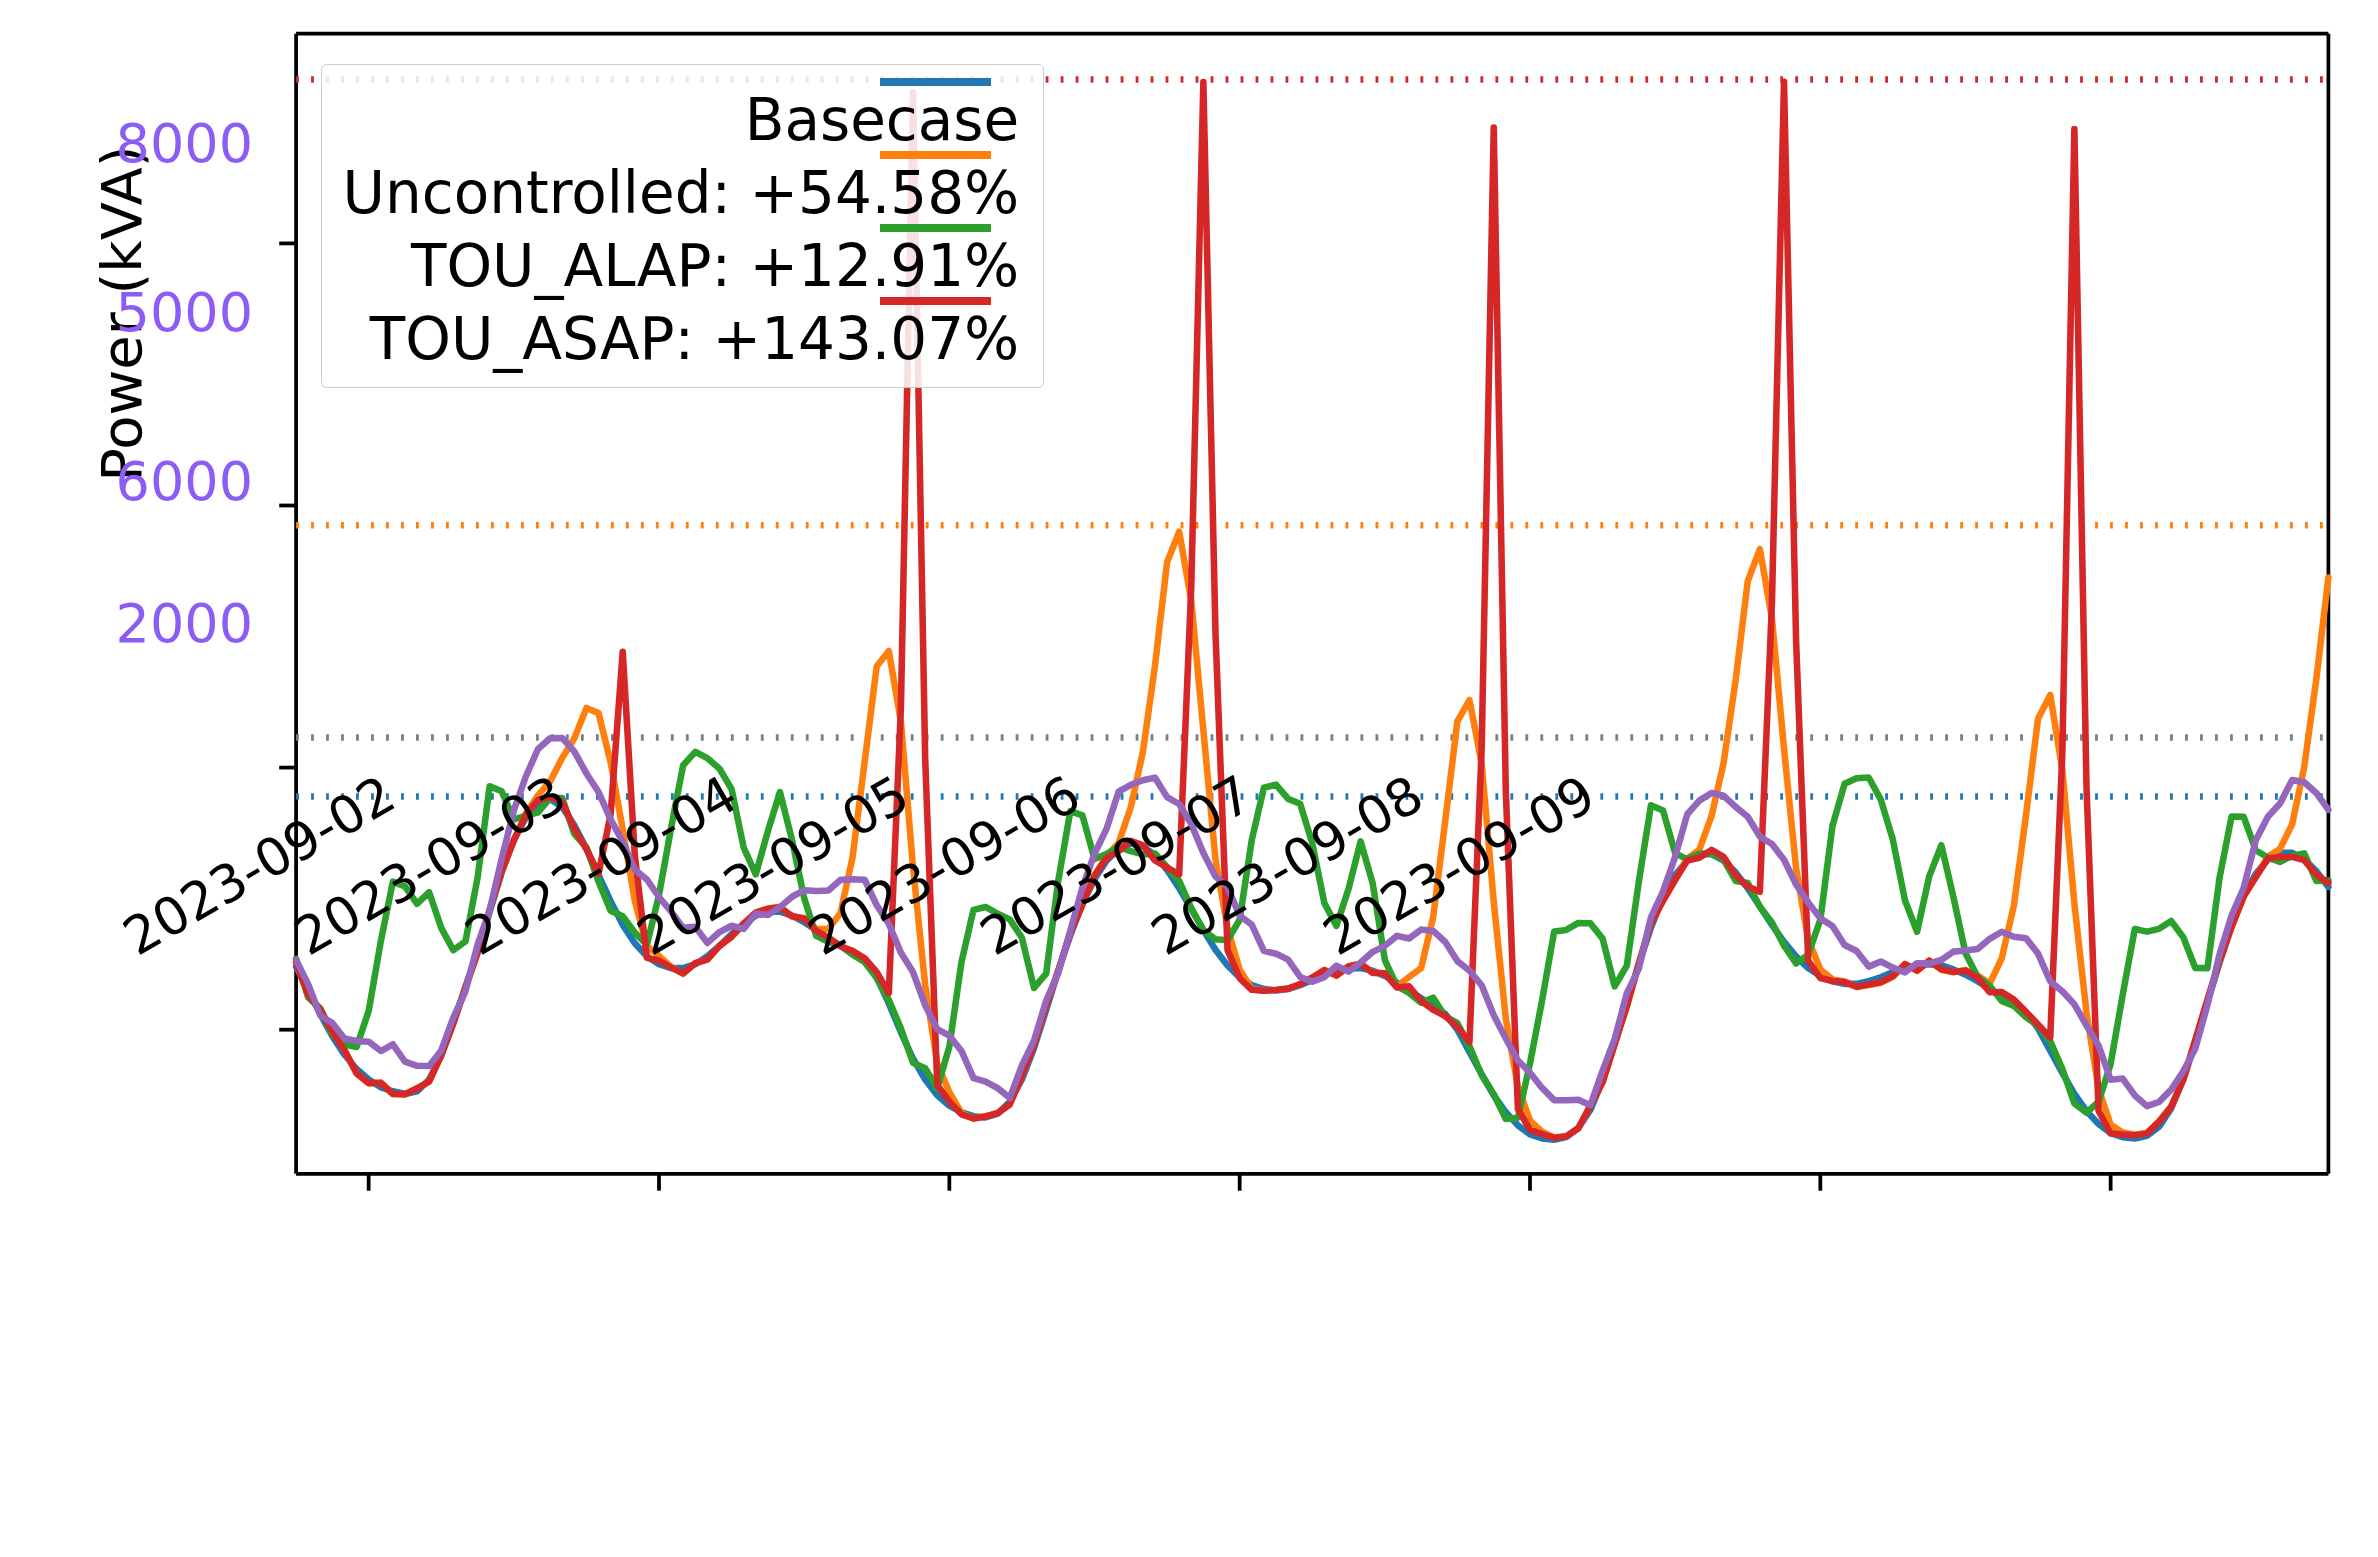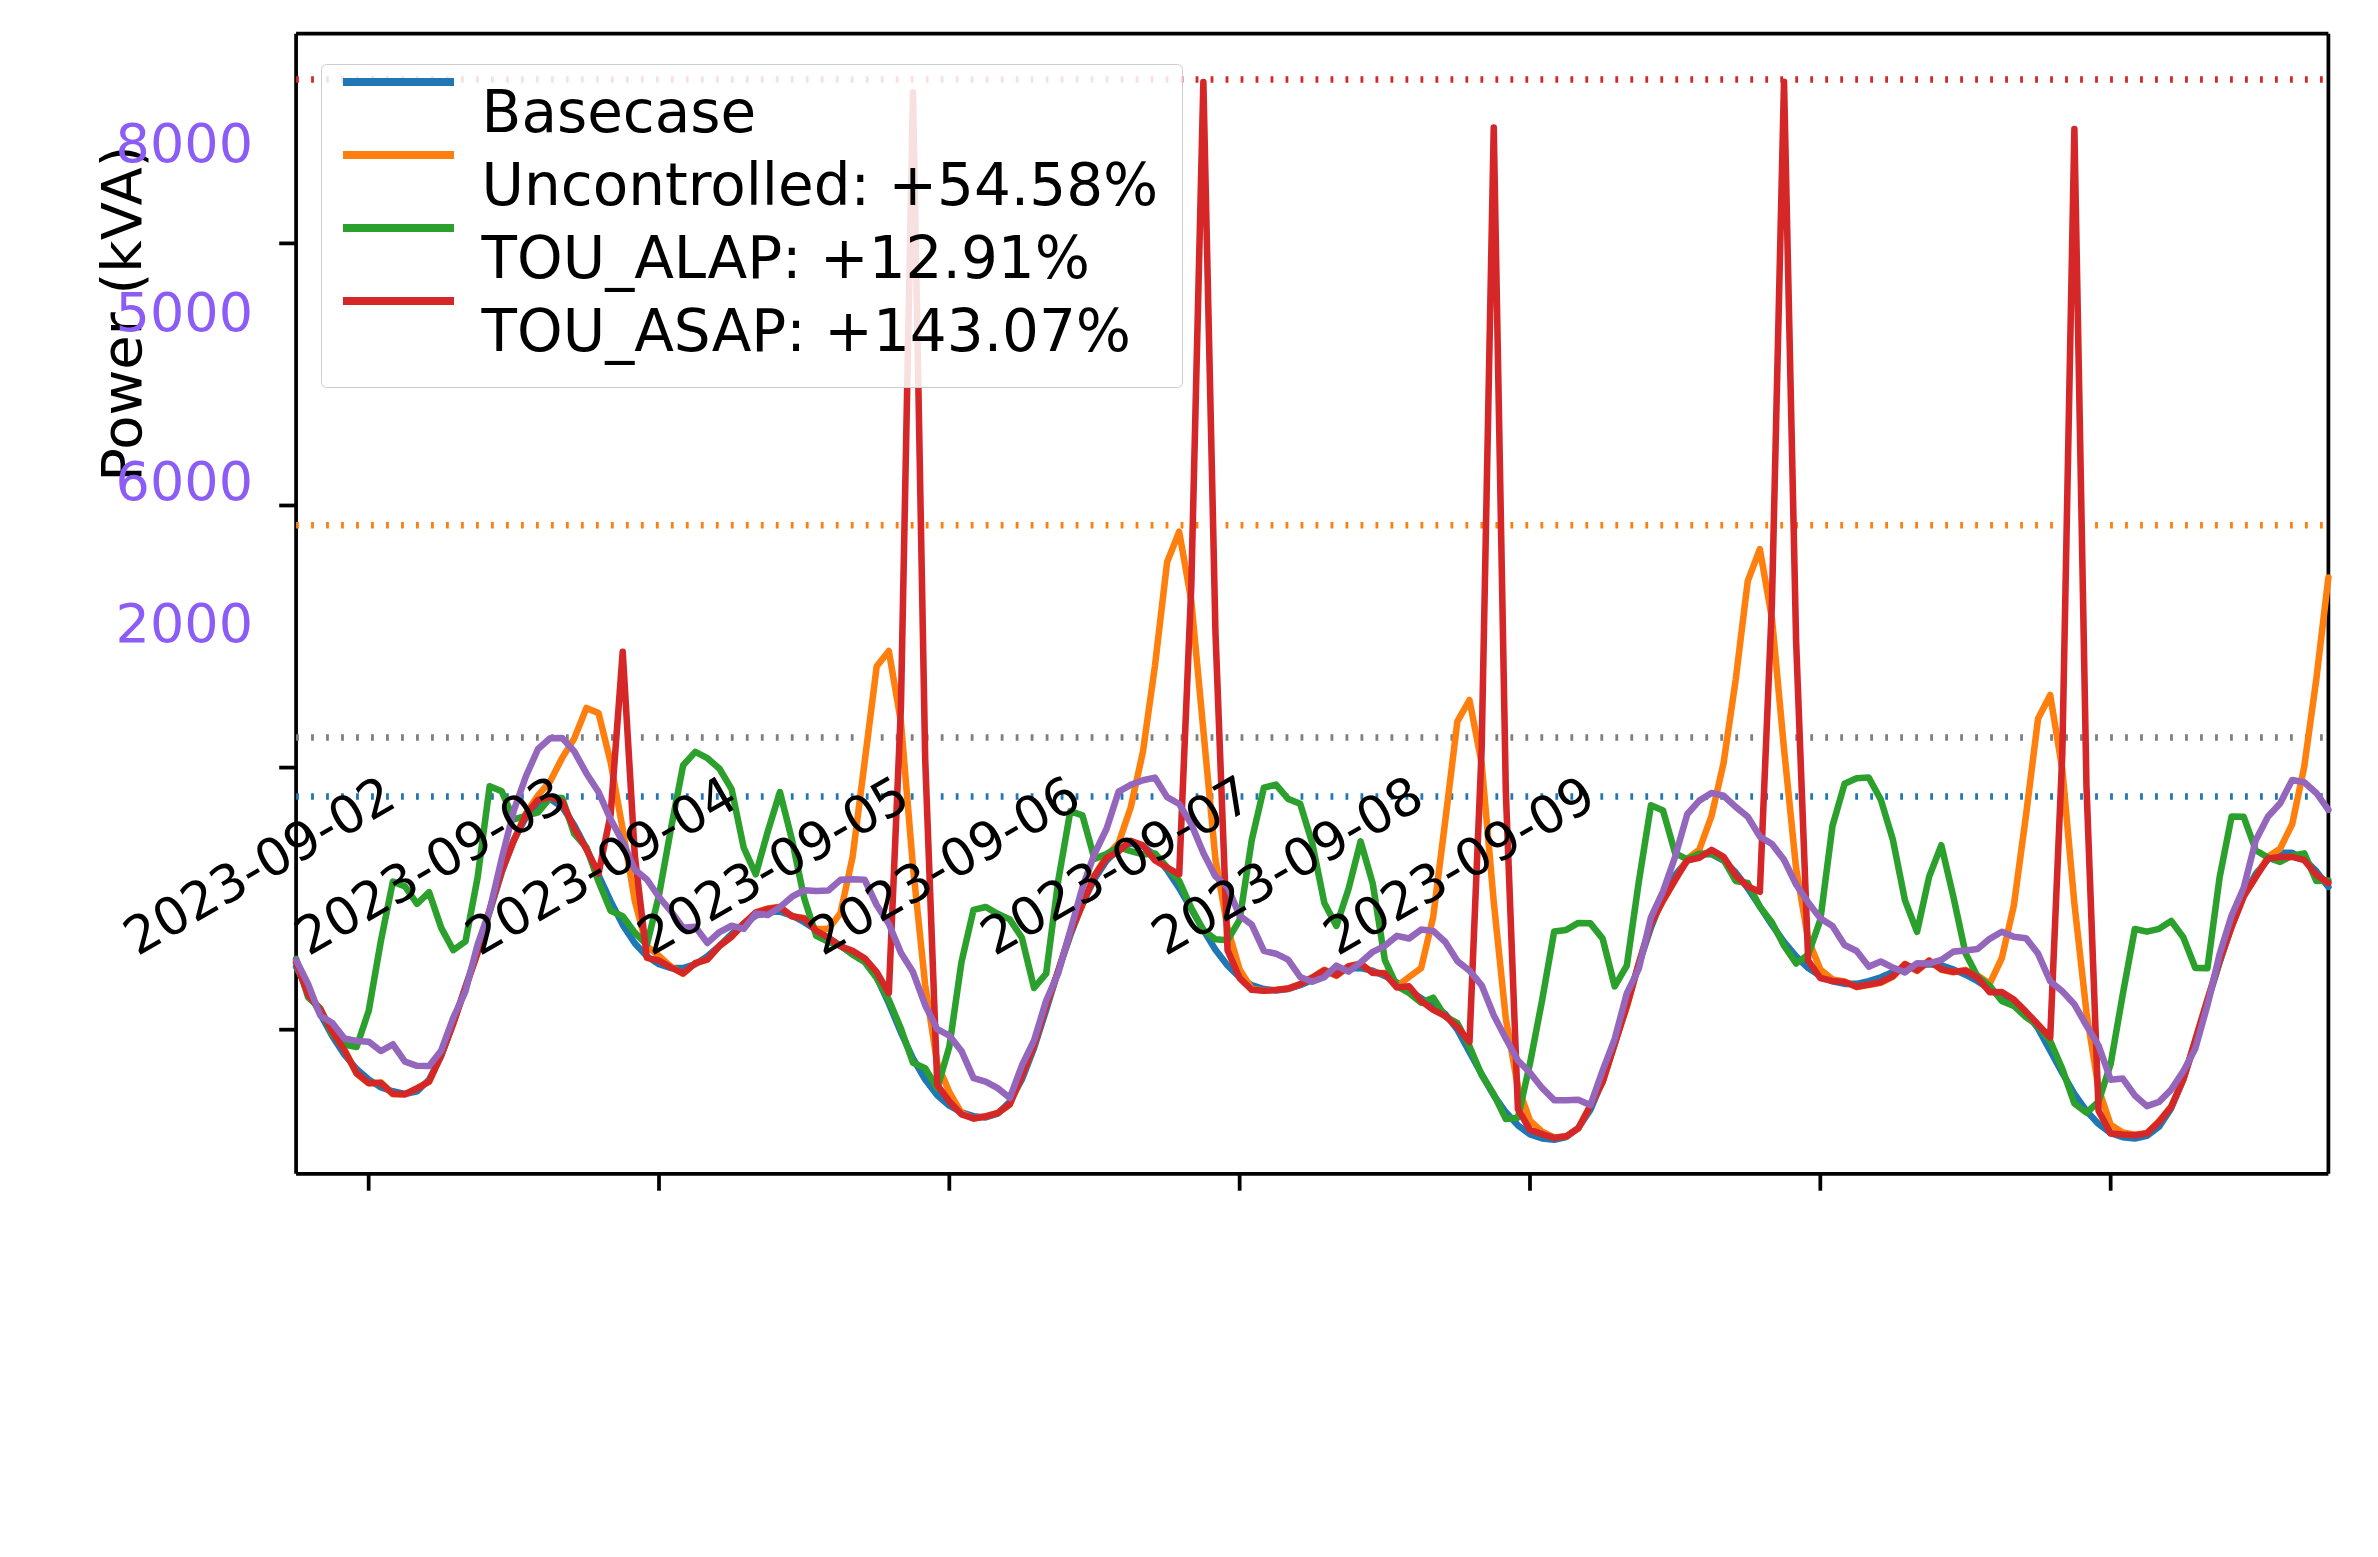--- a/index.html
+++ b/index.html
@@ -38,21 +38,21 @@
   }
   #legend{
     position:absolute;
     left:321px; top:64px;
     background:rgba(255,255,255,0.86);
     border:1.9px solid #cccccc;
     border-radius:5.6px;
     padding:13px 24px 17px 20.6px;
     box-sizing:border-box;
   }
-  .legrow{display:flex;align-items:flex-start;height:73px;}
+  .legrow{display:flex;align-items:flex-end;height:73px;flex-direction:column;}
   .legswatch{width:111px;height:0;border-top:8.4px solid #000;margin-right:28px;flex:0 0 auto;}
   .legtext{font-size:58px;color:#000;font-family:"DejaVu Sans",sans-serif;white-space:nowrap;}
 </style>
 </head>
 <body>
 
 <div id="fig">
 
   <svg id="plotsvg" viewBox="0 0 2539 1662" preserveAspectRatio="none">
     <g id="axes-frame">

